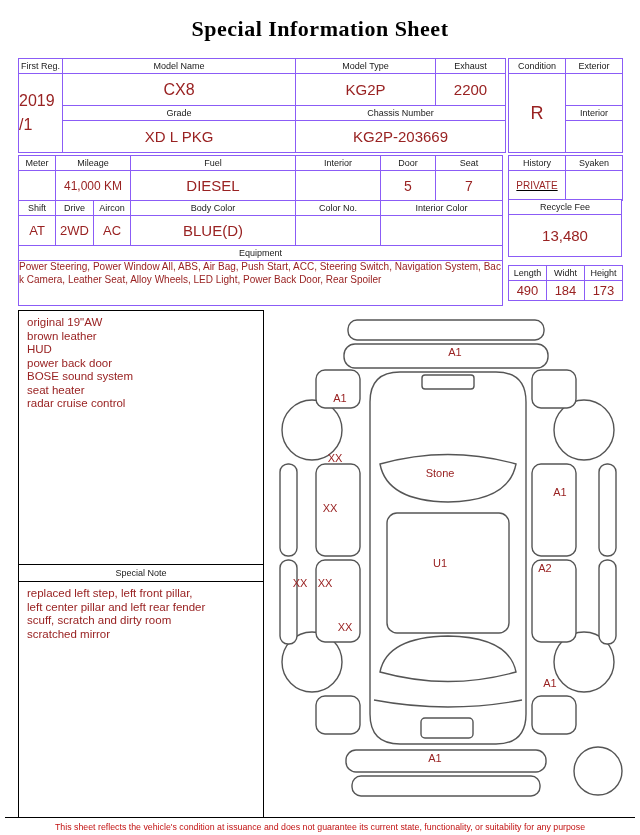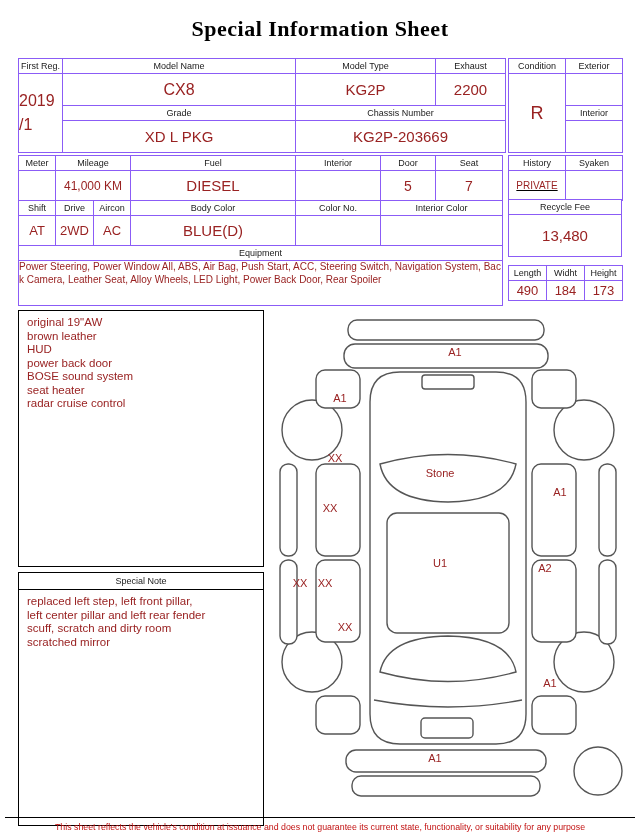--- a/index.html
+++ b/index.html
@@ -195,21 +195,21 @@
   <div class="box" style="left:18px;top:310px;width:244px;height:255px;">
     <div class="box-body">original 19"AW
 brown leather
 HUD
 power back door
 BOSE sound system
 seat heater
 radar cruise control</div>
   </div>
 
-  <div class="box" style="left:18px;top:564px;width:244px;height:252px;margin-top:8px;">
+  <div class="box" style="left:18px;top:564px;width:244px;height:252px;">
     <div class="box-hdr">Special Note</div>
     <div class="box-body">replaced left step, left front pillar,
  left center pillar and left rear fender
 scuff, scratch and dirty room
 scratched mirror</div>
   </div>
 
   <div class="diagram">
     <svg viewBox="0 0 360 500">
       <g stroke="#555" stroke-width="1.4" fill="#fff">

